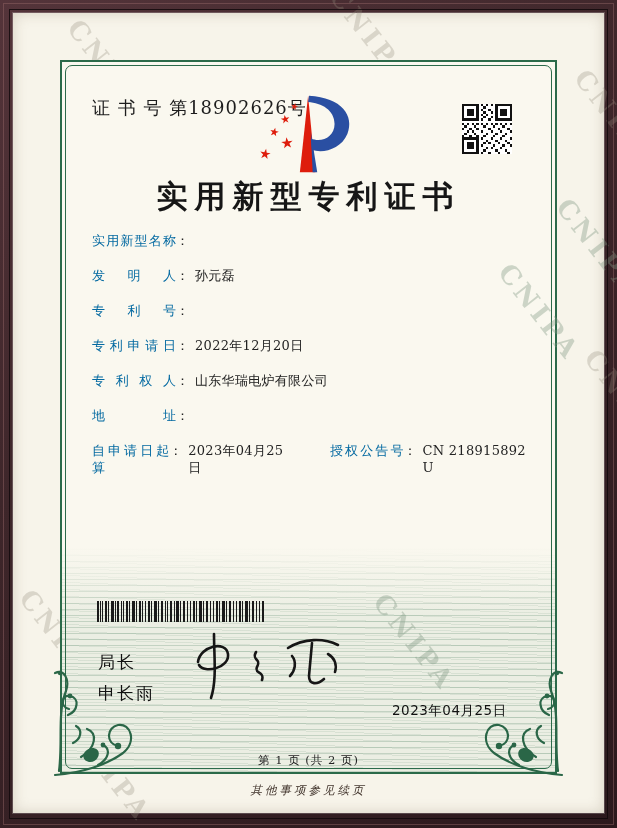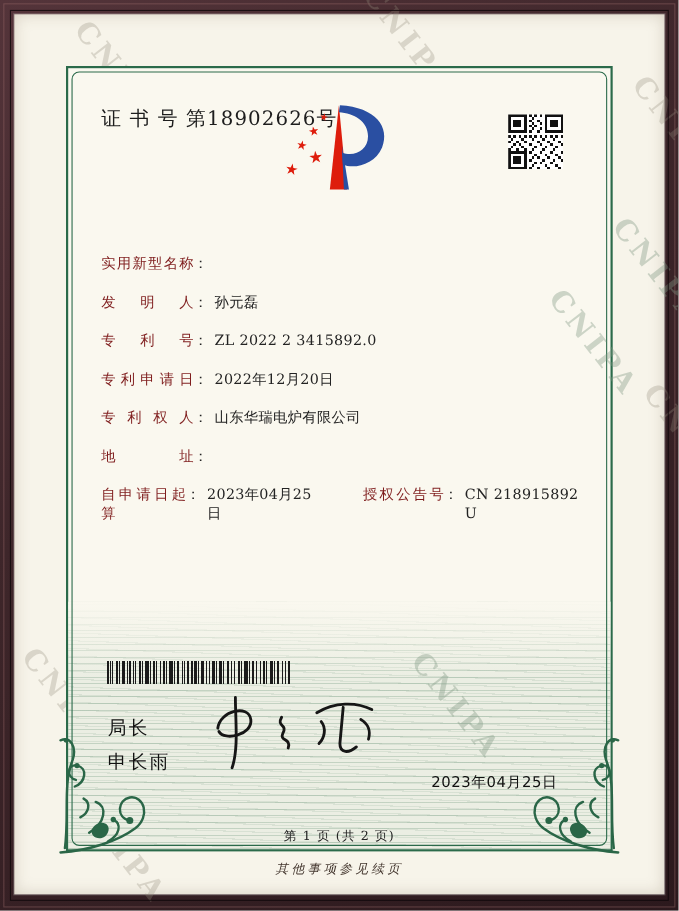--- a/index.html
+++ b/index.html
@@ -26,21 +26,21 @@
   .wm.gray{color:rgba(150,143,125,.30);}
   .wm.green{color:rgba(130,152,132,.38);}
   
   .certno{position:absolute;left:30px;top:34px;font-size:18px;color:#1d1d1d;letter-spacing:1px;}
   .logo{position:absolute;left:192px;top:30px;}
   .qr{position:absolute;left:400px;top:42px;}
   .title{position:absolute;left:0;top:114px;width:100%;text-align:center;
     font-size:31px;font-weight:bold;color:#161616;letter-spacing:7px;}
   .fields{position:absolute;left:30px;top:170px;width:440px;}
   .frow{height:35px;font-size:13px;color:#232323;display:flex;align-items:flex-start;line-height:17px;}
-  .flabel{display:inline-block;width:84px;text-align:justify;text-align-last:justify;color:#7f1d1d;}
+  .flabel{display:inline-block;width:84px;text-align:justify;text-align-last:justify;color:#0369a1;}
   .flabel.w2{width:80px;}
   .fsep{margin-right:6px;}
   .fval{letter-spacing:.3px;}
   .pairgap{margin-left:42px;}
   .paras{position:absolute;left:28px;top:408px;width:442px;}
   .paras p{margin:0 0 3px 0;font-size:12.6px;font-weight:bold;color:#1f1f1f;line-height:1.72;
     text-align:justify;text-indent:2em;font-family:"DejaVu Serif","Liberation Serif",serif;}
   .barcode{position:absolute;left:35px;top:539px;}
   .signer{position:absolute;left:36px;top:585px;font-family:"DejaVu Sans","Liberation Sans",sans-serif;
     font-size:17px;color:#111;letter-spacing:2px;line-height:31px;}
@@ -143,35 +143,35 @@
             <rect x="1" y="15" width="5" height="5"></rect>
         </g>
         <g fill="#111">
           <rect x="2" y="2" width="3" height="3"></rect>
             <rect x="16" y="2" width="3" height="3"></rect>
             <rect x="2" y="16" width="3" height="3"></rect>
           <path d="M8,0h1v1h-1z M10,0h1v1h-1z M12,0h1v1h-1z M9,1h1v1h-1z M11,2h1v1h-1z M8,2h1v1h-1z M12,3h1v1h-1z M9,3h1v1h-1z M8,4h1v1h-1z M10,4h1v1h-1z M12,5h1v1h-1z M9,5h1v1h-1z M11,6h1v1h-1z M8,6h1v1h-1z M0,8h1v1h-1z M2,8h1v1h-1z M4,8h1v1h-1z M6,8h1v1h-1z M5,9h1v1h-1z M1,9h1v1h-1z M3,10h1v1h-1z M0,10h1v1h-1z M6,10h1v1h-1z M2,11h1v1h-1z M4,11h1v1h-1z M1,12h1v1h-1z M5,12h1v1h-1z M3,13h1v1h-1z M0,13h1v1h-1z M6,13h1v1h-1z M8,8h1v1h-1z M10,8h1v1h-1z M12,8h1v1h-1z M14,8h1v1h-1z M16,8h1v1h-1z M18,8h1v1h-1z M20,8h1v1h-1z M9,9h1v1h-1z M13,9h1v1h-1z M17,9h1v1h-1z M11,10h1v1h-1z M15,10h1v1h-1z M19,10h1v1h-1z M8,11h1v1h-1z M12,11h1v1h-1z M16,11h1v1h-1z M20,11h1v1h-1z M10,12h1v1h-1z M14,12h1v1h-1z M18,12h1v1h-1z M9,13h1v1h-1z M13,13h1v1h-1z M17,13h1v1h-1z M8,14h1v1h-1z M12,14h1v1h-1z M16,14h1v1h-1z M20,14h1v1h-1z M10,15h1v1h-1z M14,15h1v1h-1z M18,15h1v1h-1z M9,16h1v1h-1z M11,16h1v1h-1z M15,16h1v1h-1z M19,16h1v1h-1z M8,17h1v1h-1z M13,17h1v1h-1z M17,17h1v1h-1z M20,17h1v1h-1z M10,18h1v1h-1z M12,18h1v1h-1z M16,18h1v1h-1z M9,19h1v1h-1z M14,19h1v1h-1z M18,19h1v1h-1z M11,20h1v1h-1z M15,20h1v1h-1z M19,20h1v1h-1z M8,20h1v1h-1z"></path>
         </g>
       </svg>
 
+      <div class="title">实用新型专利证书</div>
 
       <div class="fields">
         <div class="frow">
           <span class="flabel">实用新型名称</span>
             <span class="fsep">：</span>
         </div>
         <div class="frow">
           <span class="flabel">发明人</span>
             <span class="fsep">：</span>
             <span class="fval">孙元磊</span>
         </div>
         <div class="frow">
           <span class="flabel">专利号</span>
             <span class="fsep">：</span>
-            <span class="fval">ZL 2022 2 3415892.0</span>
         </div>
         <div class="frow">
           <span class="flabel">专利申请日</span>
             <span class="fsep">：</span>
             <span class="fval">2022年12月20日</span>
         </div>
         <div class="frow">
           <span class="flabel">专利权人</span>
             <span class="fsep">：</span>
             <span class="fval">山东华瑞电炉有限公司</span>

